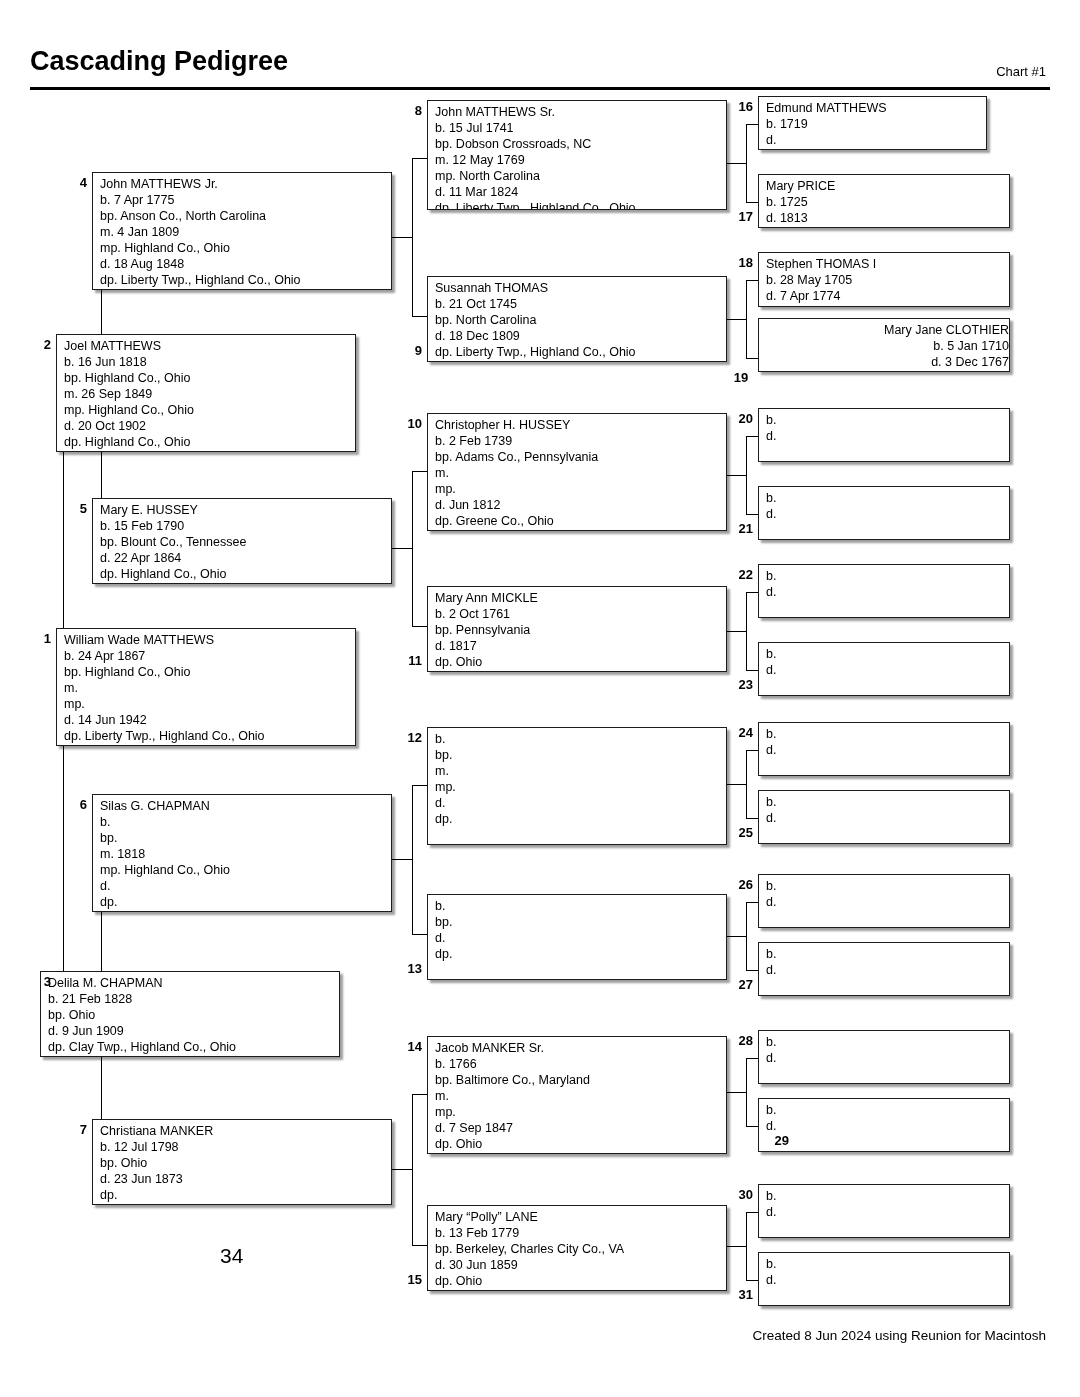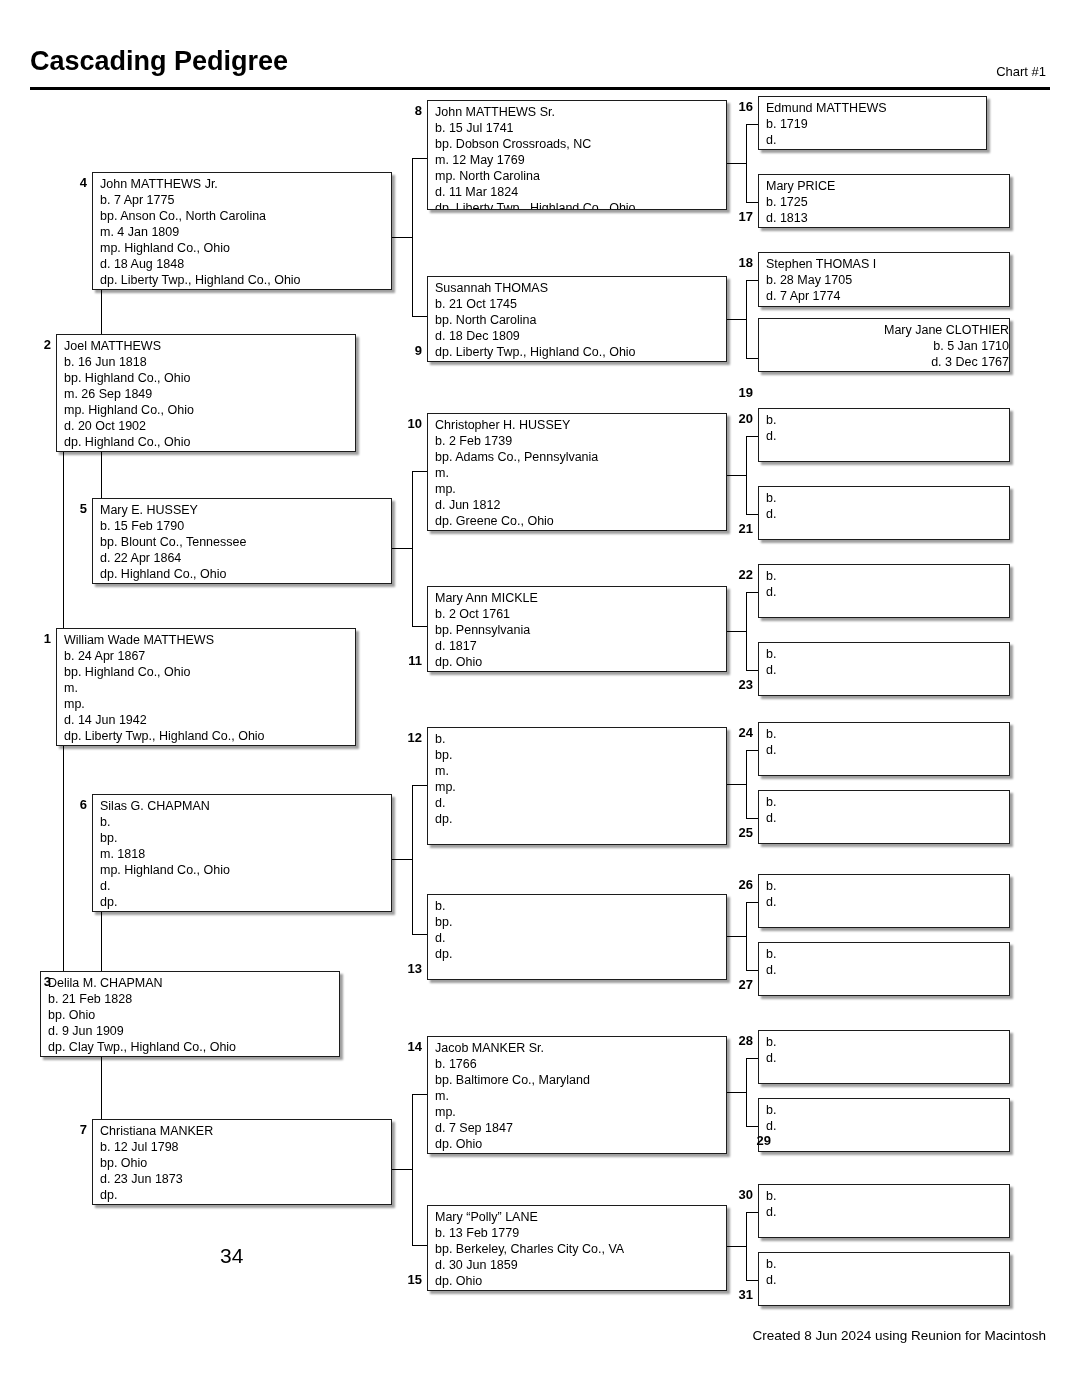--- a/index.html
+++ b/index.html
@@ -244,21 +244,21 @@
       <div class="pline">Stephen THOMAS I</div>
       <div class="pline">b. 28 May 1705</div>
       <div class="pline">d. 7 Apr 1774</div>
     </div>
     <div class="pnum" style="left: 729px; top: 255px;">18</div>
     <div class="pbox" style="left: 758px; top: 318px; width: 252px; height: 54px; text-align: right;">
       <div class="pline">Mary Jane CLOTHIER</div>
       <div class="pline">b. 5 Jan 1710</div>
       <div class="pline">d. 3 Dec 1767</div>
     </div>
-    <div class="pnum" style="left: 729px; top: 385px;">19</div>
+    <div class="pnum" style="left: 729px; top: 370px; text-align: center;">19</div>
     <div class="pbox" style="left: 758px; top: 408px; width: 252px; height: 54px;">
       <div class="pline"></div>
       <div class="pline">b.</div>
       <div class="pline">d.</div>
     </div>
     <div class="pnum" style="left: 729px; top: 411px;">20</div>
     <div class="pbox" style="left: 758px; top: 486px; width: 252px; height: 54px;">
       <div class="pline"></div>
       <div class="pline">b.</div>
       <div class="pline">d.</div>
@@ -304,21 +304,21 @@
       <div class="pline"></div>
       <div class="pline">b.</div>
       <div class="pline">d.</div>
     </div>
     <div class="pnum" style="left: 729px; top: 1033px;">28</div>
     <div class="pbox" style="left: 758px; top: 1098px; width: 252px; height: 54px;">
       <div class="pline"></div>
       <div class="pline">b.</div>
       <div class="pline">d.</div>
     </div>
-    <div class="pnum" style="left: 729px; top: 1133px; padding-left: 18px;">29</div>
+    <div class="pnum" style="left: 747px; top: 1133px; padding-left: 18px;">29</div>
     <div class="pbox" style="left: 758px; top: 1184px; width: 252px; height: 54px;">
       <div class="pline"></div>
       <div class="pline">b.</div>
       <div class="pline">d.</div>
     </div>
     <div class="pnum" style="left: 729px; top: 1187px;">30</div>
     <div class="pbox" style="left: 758px; top: 1252px; width: 252px; height: 54px;">
       <div class="pline"></div>
       <div class="pline">b.</div>
       <div class="pline">d.</div>

